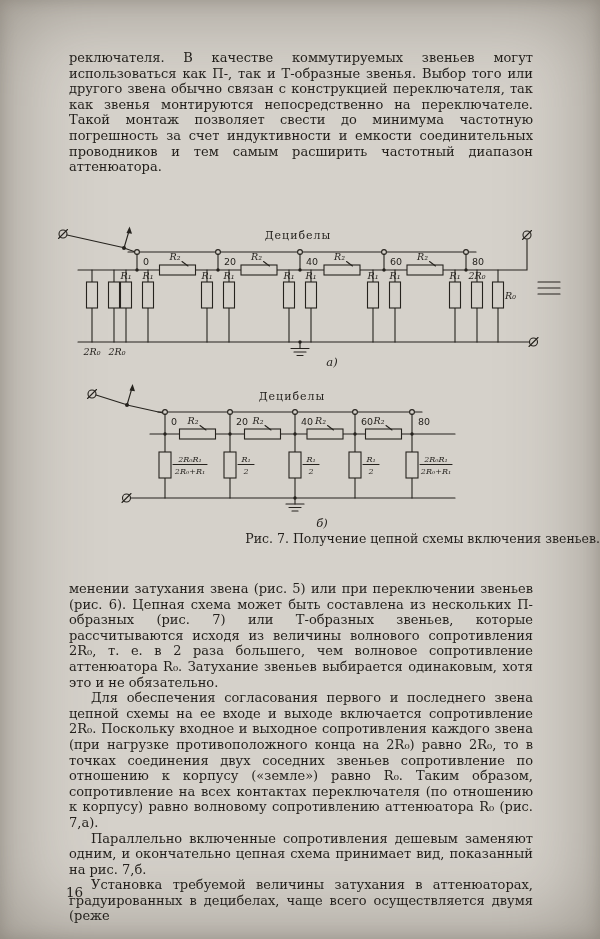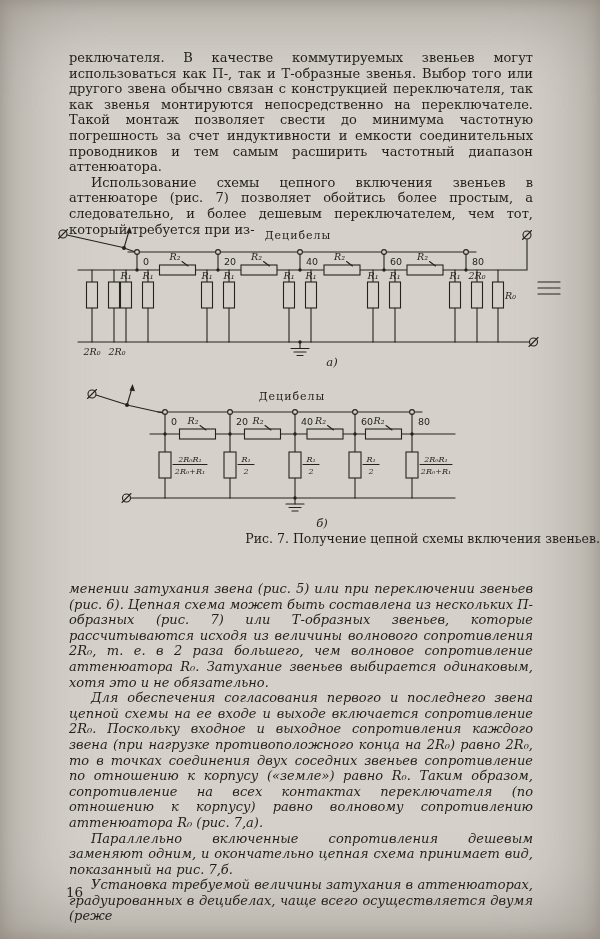--- a/index.html
+++ b/index.html
@@ -8,21 +8,21 @@
     background:#d5d1ca;
     box-shadow: inset 0 0 90px rgba(84,76,64,.5), inset 0 0 16px rgba(84,76,64,.25);
     font-family:"DejaVu Serif","Liberation Serif",serif;
     color:#221f1b;
   }
   .textblock {
     position:absolute; left:69px; width:464px;
     font-size:13px; line-height:15.6px; text-align:justify;
   }
   .t-top { top:50px; }
-  .t-bottom { top:581px;font-style:italic; }
+  .t-bottom { top:581px; }
   .textblock p { margin:0; }
   .textblock p.ind { text-indent:22px; }
   .caption {
     position:absolute; top:531px; left:0; width:100%;
     text-align:right; font-size:12.5px;
   }
   .pagenum { position:absolute; top:884px; left:66px; font-size:13.5px;text-align:right; }
   .fig { position:absolute; left:30px; top:224px; }
 
   .wire { stroke:#26231e; stroke-width:1.1; fill:none; stroke-linecap:round; }
@@ -35,21 +35,20 @@
   .dial { font:11px "DejaVu Serif",serif; letter-spacing:1px; }
   .sub  { font:italic 11.5px "DejaVu Serif",serif; }
 </style>
 </head>
 <body>
 
 <div class="page">
 
   <div class="textblock t-top">
     <p>реключателя. В качестве коммутируемых звеньев могут использоваться как П-, так и Т-образные звенья. Выбор того или другого звена обычно связан с конструкцией переключателя, так как звенья монтируются непосредственно на переключателе. Такой монтаж позволяет свести до минимума частотную погрешность за счет индуктивности и емкости соединительных проводников и тем самым расширить частотный диапазон аттенюатора.</p>
-    <p class="ind">Использование схемы цепного включения звеньев в аттенюаторе (рис. 7) позволяет обойтись более простым, а следовательно, и более дешевым переключателем, чем тот, который требуется при из-</p>
   </div>
 
   <svg class="fig" width="540" height="312" viewBox="0 0 540 312">
 
     <g>
 
       <g class="wire">
         <circle cx="33" cy="10" r="4"></circle>
         <line x1="28.5" y1="14.5" x2="37.5" y2="5.5"></line>
       </g>

